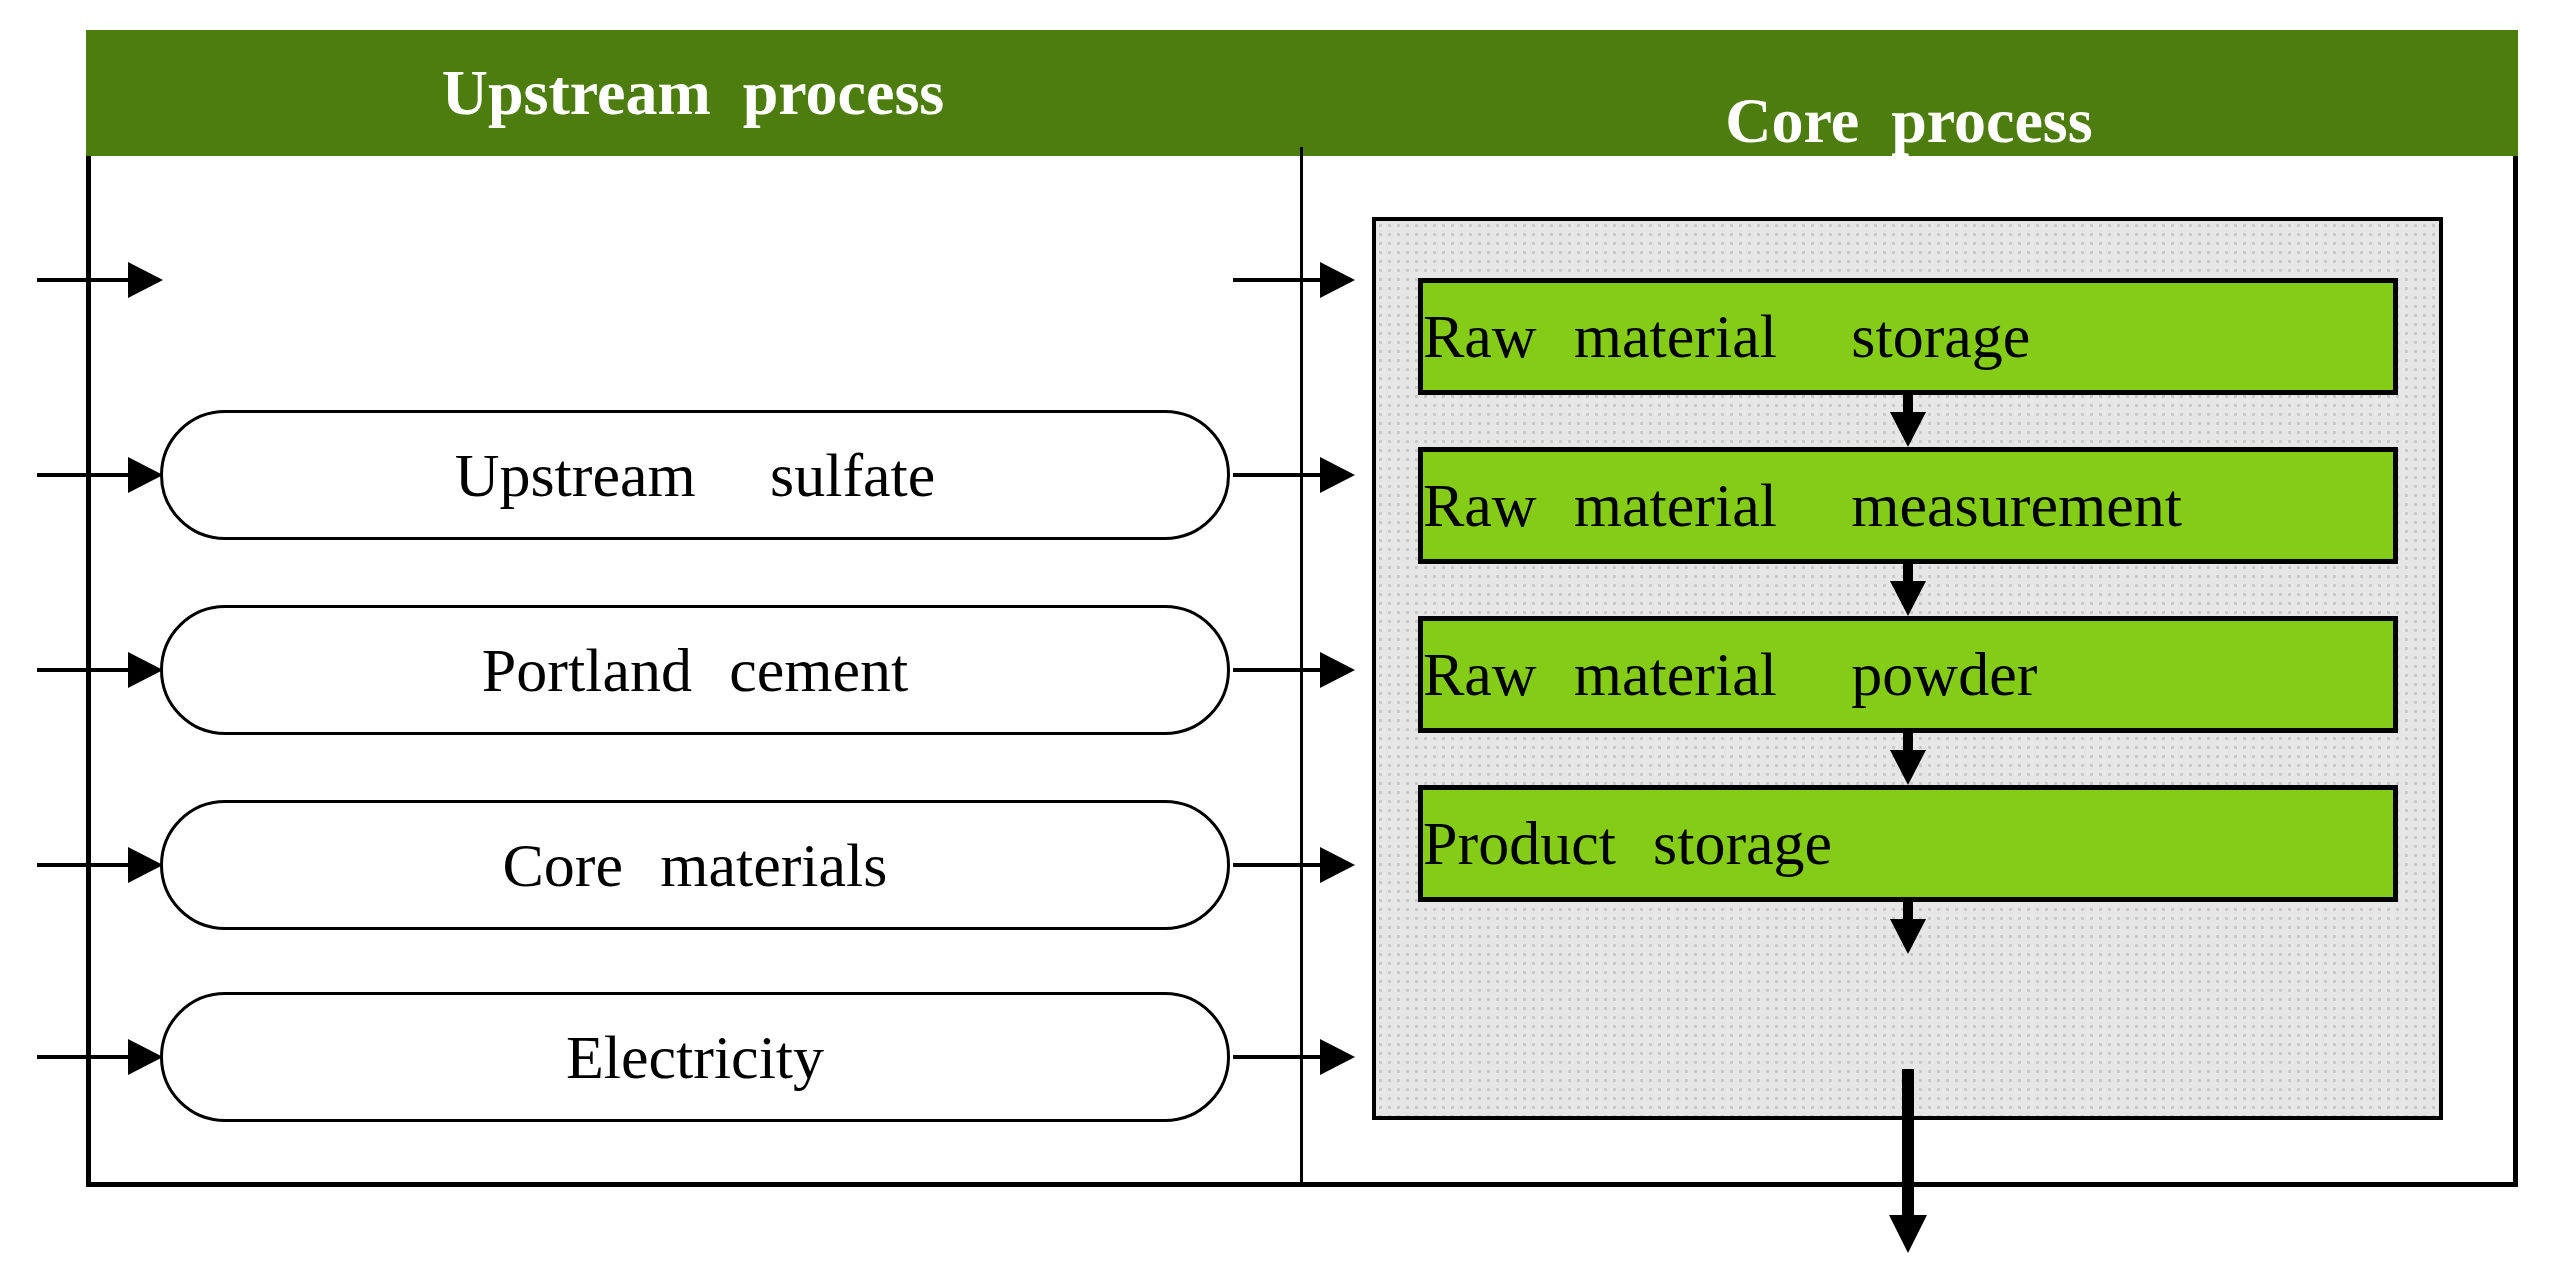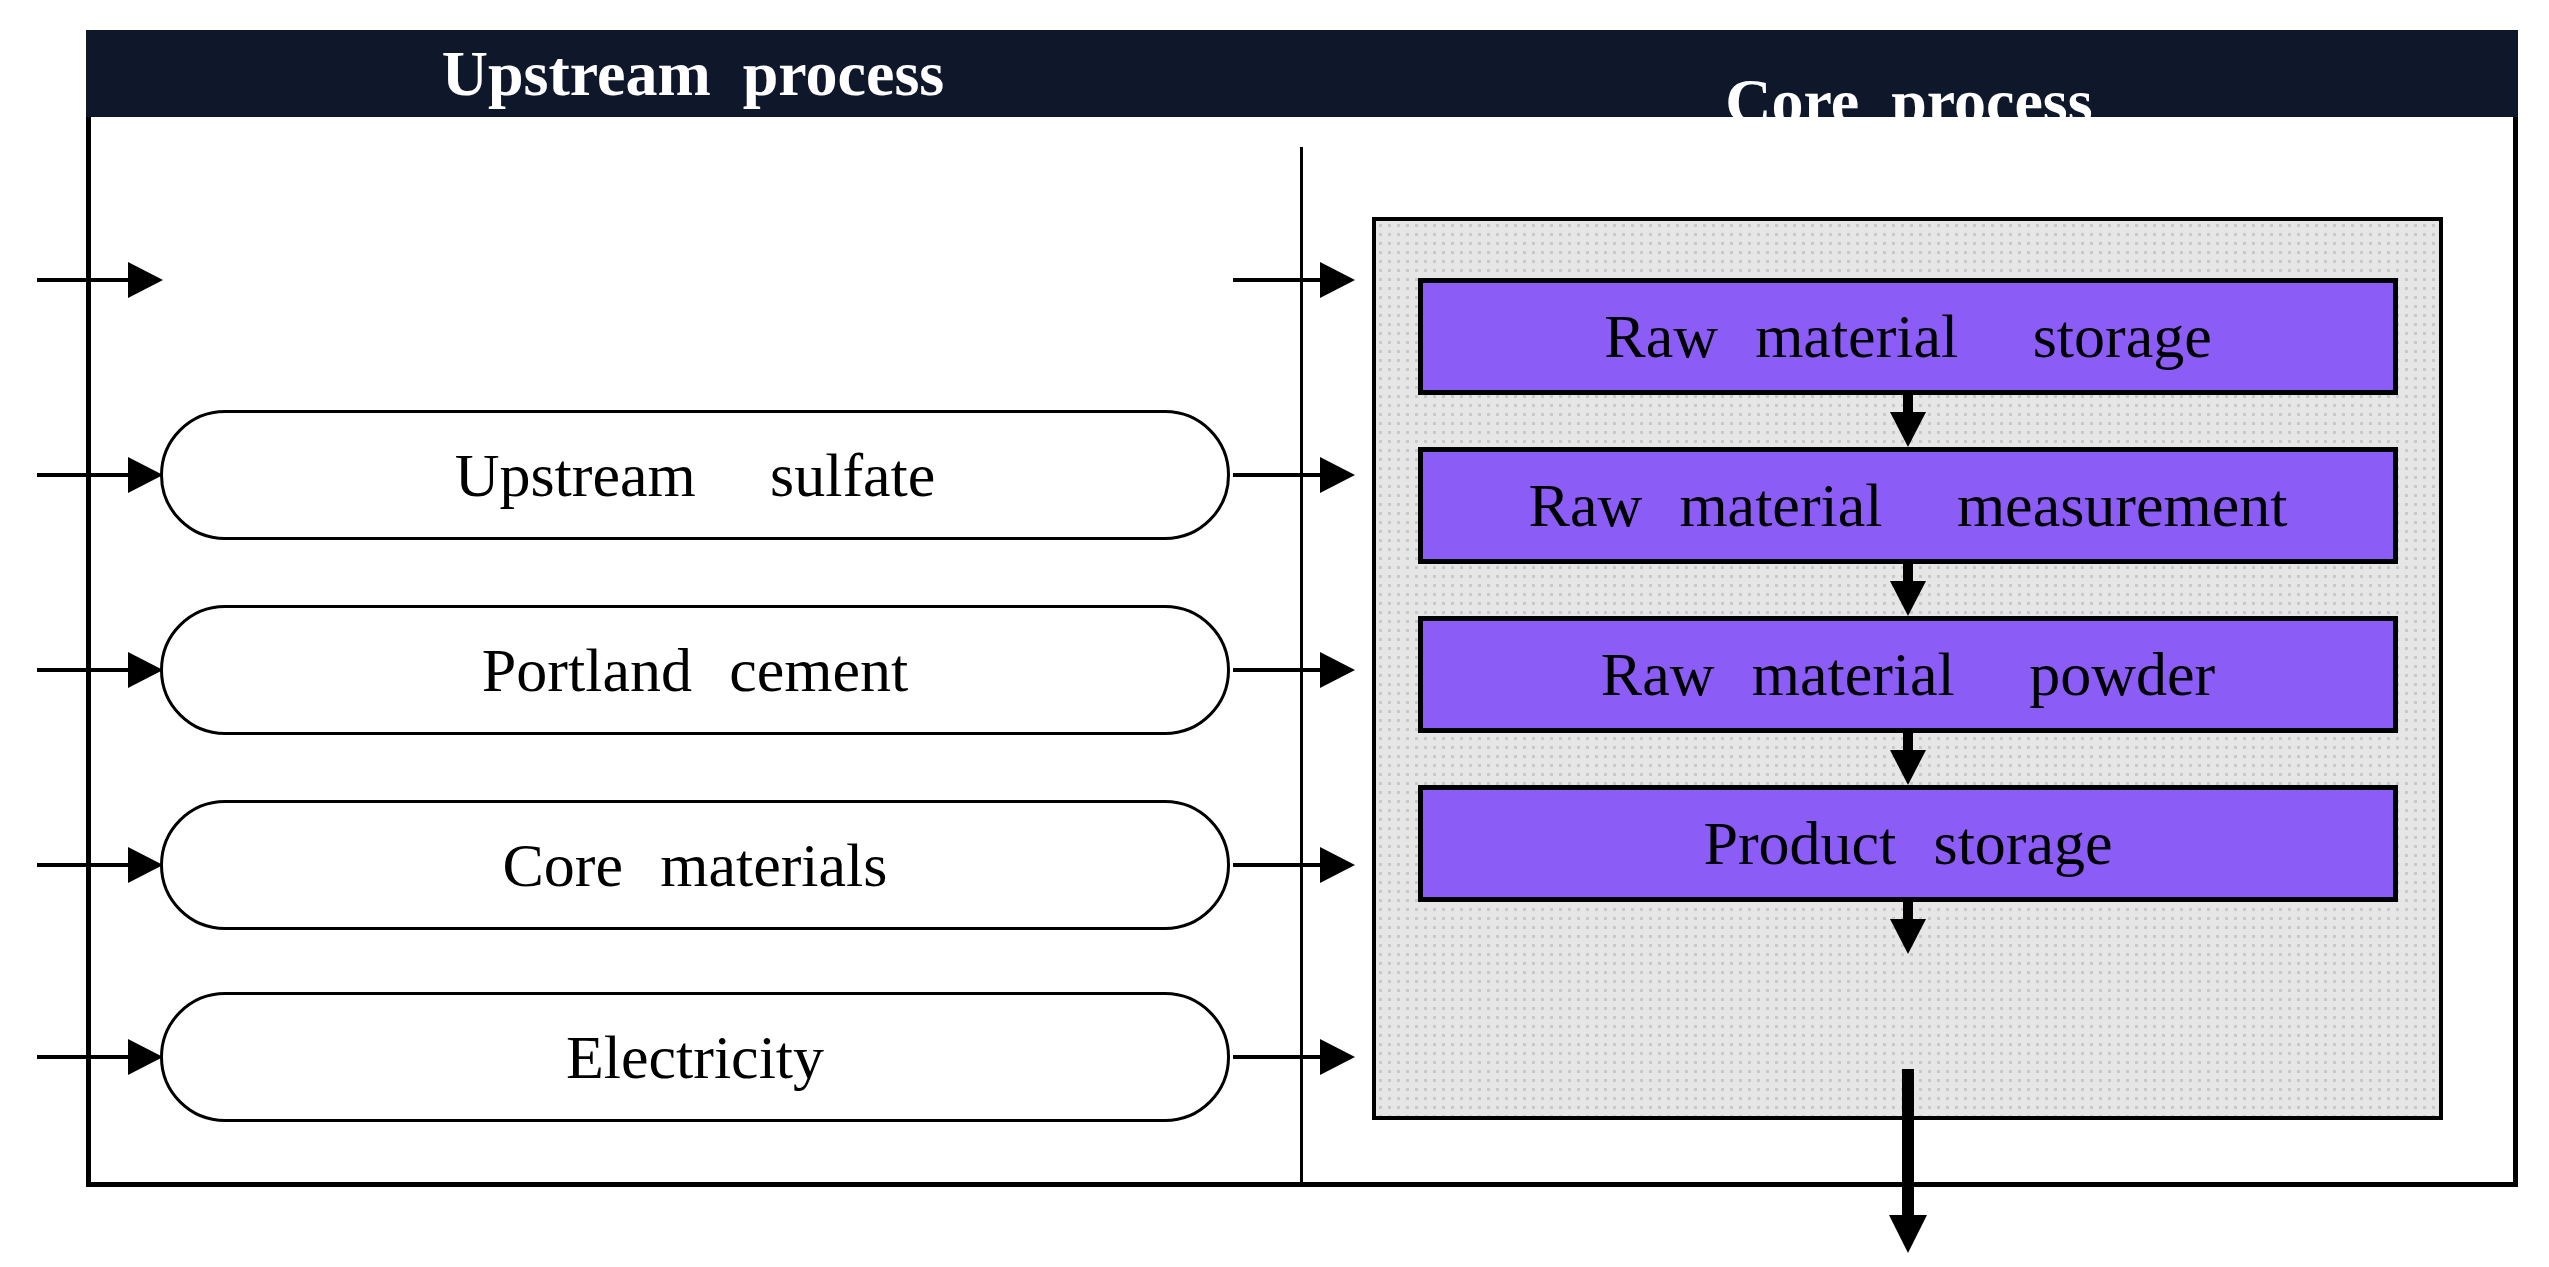--- a/index.html
+++ b/index.html
@@ -15,22 +15,22 @@
   .outer-box {
     position: absolute;
     left: 86px; top: 30px;
     width: 2432px; height: 1157px;
     border: 5px solid #000;
     background: #ffffff;
   }
   .header-bar {
     position: absolute;
     left: 86px; top: 30px;
-    width: 2432px; height: 87px;
-    background: #0f172a;
+    width: 2432px; height: 126px;
+    background: #4d7c0f;
     display: flex;
   }
   .header-cell {
     height: 100%;
     display: flex;
     align-items: center;
     justify-content: center;
     color: #ffffff;
     font-size: 64px;
     font-weight: bold;
@@ -69,24 +69,23 @@
     border: 4px solid #000;
     background-color: #e6e6e6;
     background-image: radial-gradient(#c9c9c9 1.6px, transparent 1.6px);
     background-size: 9px 9px;
   }
   .core-step {
     position: absolute;
     left: 1418px;
     width: 980px; height: 117px;
     border: 5px solid #000;
-    background: #8b5cf6;
+    background: #84cc16;
     display: flex;
     align-items: center;
-    justify-content: center;
   }
   .h-line { position: absolute; height: 4px; background: #000; }
   .h-head {
     position: absolute; width: 0; height: 0;
     border-left: 35px solid #000;
     border-top: 18px solid transparent;
     border-bottom: 18px solid transparent;
   }
   .v-line { position: absolute; background: #000; }
   .v-head {

